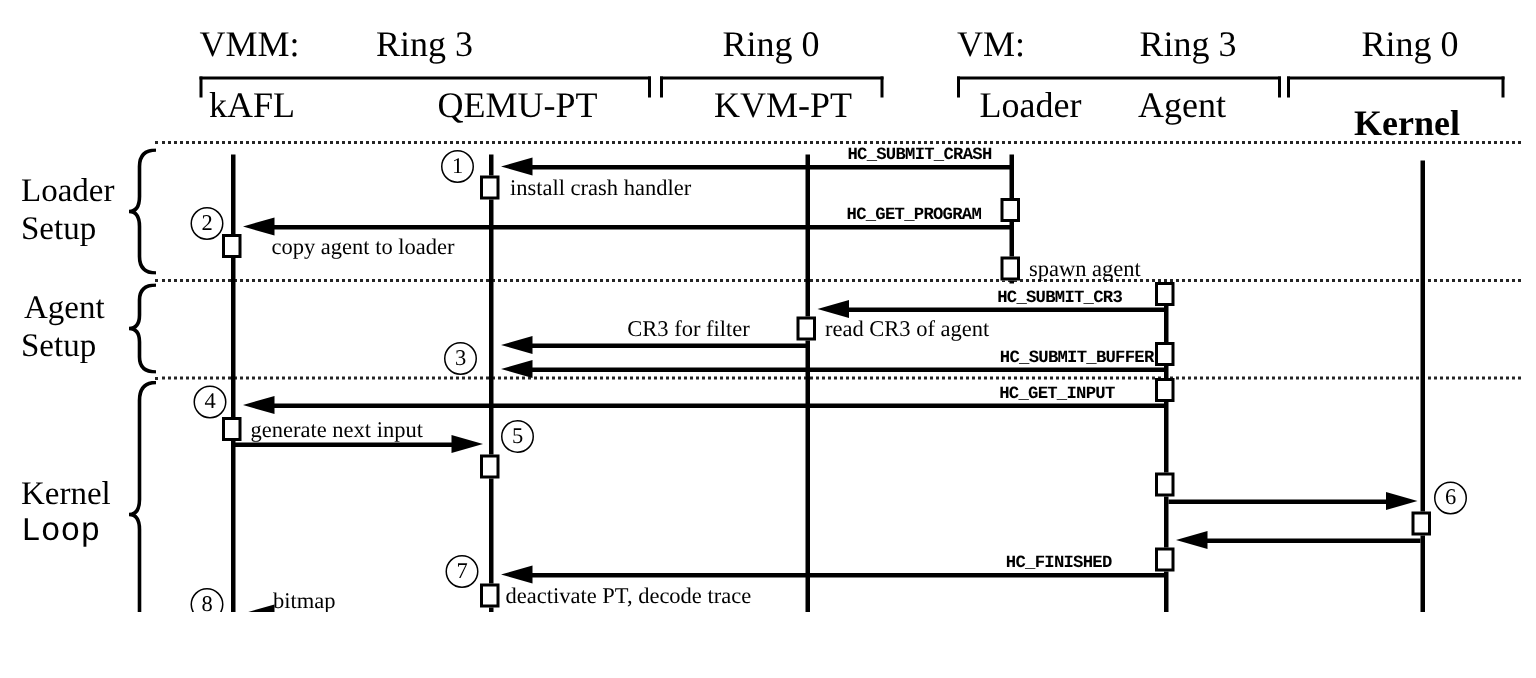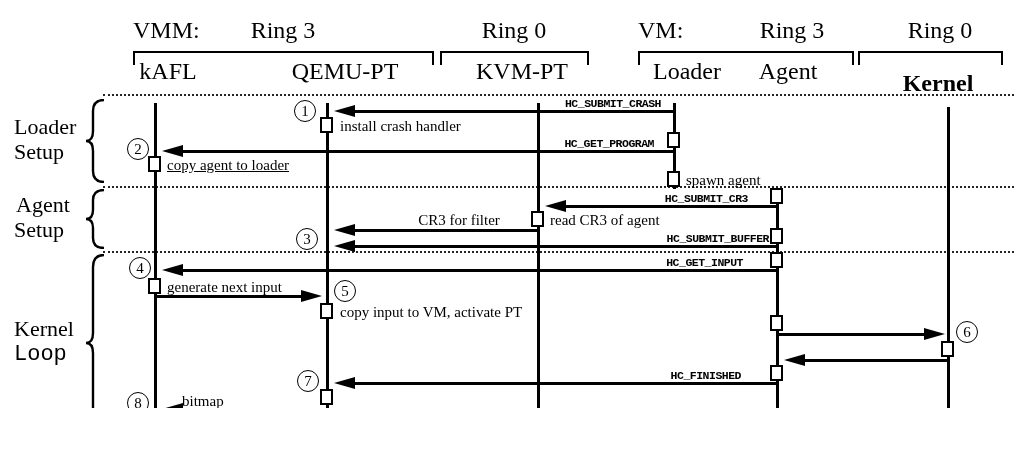--- a/index.html
+++ b/index.html
@@ -88,21 +88,21 @@
   <div class="circ" style="left:294px;top:100px;">1</div>
   <div class="abox" style="left:320px;top:117px;"></div>
   <div class="msg" style="left:340px;top:119px;">install crash handler</div>
 
   <div class="abox" style="left:667px;top:132px;"></div>
   <div class="hc" style="right:370px;top:138px;">HC_GET_PROGRAM</div>
   <div class="mline" style="left:180px;top:150px;width:494px;"></div>
   <div class="ahl" style="left:162px;top:144.5px;"></div>
   <div class="circ" style="left:127px;top:138px;">2</div>
   <div class="abox" style="left:148px;top:156px;"></div>
-  <div class="msg" style="left:167px;top:158px;text-decoration:underline;">copy agent to loader</div>
+  <div class="msg" style="left:181px;top:158px;">copy agent to loader</div>
 
   <div class="abox" style="left:667px;top:171px;"></div>
   <div class="msg" style="left:686px;top:173px;">spawn agent</div>
 
   <div class="abox" style="left:770px;top:188px;"></div>
   <div class="hc" style="right:276px;top:193px;">HC_SUBMIT_CR3</div>
   <div class="mline" style="left:563px;top:205px;width:214px;"></div>
   <div class="ahl" style="left:545px;top:199.5px;"></div>
   <div class="abox" style="left:531px;top:211px;"></div>
   <div class="msg" style="left:550px;top:213px;">read CR3 of agent</div>
@@ -122,37 +122,37 @@
   <div class="mline" style="left:180px;top:269px;width:597px;"></div>
   <div class="ahl" style="left:162px;top:263.5px;"></div>
   <div class="circ" style="left:129px;top:257px;">4</div>
 
   <div class="abox" style="left:148px;top:278px;"></div>
   <div class="msg" style="left:167px;top:280px;">generate next input</div>
   <div class="mline" style="left:156px;top:295px;width:147px;"></div>
   <div class="ahr" style="left:301px;top:289.5px;"></div>
   <div class="circ" style="left:334px;top:280px;">5</div>
   <div class="abox" style="left:320px;top:303px;"></div>
-  <div class="msg" style="left:340px;top:305px;">copy input to VM, activate PT</div>
 
   <div class="abox" style="left:770px;top:315px;"></div>
   <div class="mline" style="left:779px;top:333px;width:147px;"></div>
   <div class="ahr" style="left:924px;top:327.5px;"></div>
   <div class="circ" style="left:956px;top:321px;">6</div>
   <div class="abox" style="left:941px;top:341px;"></div>
 
   <div class="mline" style="left:802px;top:359px;width:145px;"></div>
   <div class="ahl" style="left:784px;top:353.5px;"></div>
 
   <div class="abox" style="left:770px;top:365px;"></div>
   <div class="hc" style="right:283px;top:370px;">HC_FINISHED</div>
   <div class="mline" style="left:352px;top:382px;width:425px;"></div>
   <div class="ahl" style="left:334px;top:376.5px;"></div>
   <div class="circ" style="left:297px;top:370px;">7</div>
   <div class="abox" style="left:320px;top:389px;"></div>
+  <div class="msg" style="left:337px;top:391px;">deactivate PT, decode trace</div>
 
   <div class="msg" style="left:182px;top:394px;">bitmap</div>
   <div class="mline" style="left:180px;top:408px;width:146px;"></div>
   <div class="ahl" style="left:162px;top:402.5px;"></div>
   <div class="circ" style="left:127px;top:392px;">8</div>
   <div class="abox" style="left:148px;top:413px;"></div>
   <div class="msg" style="left:167px;top:415px;">process bitmap</div>
 
 </div>
 

